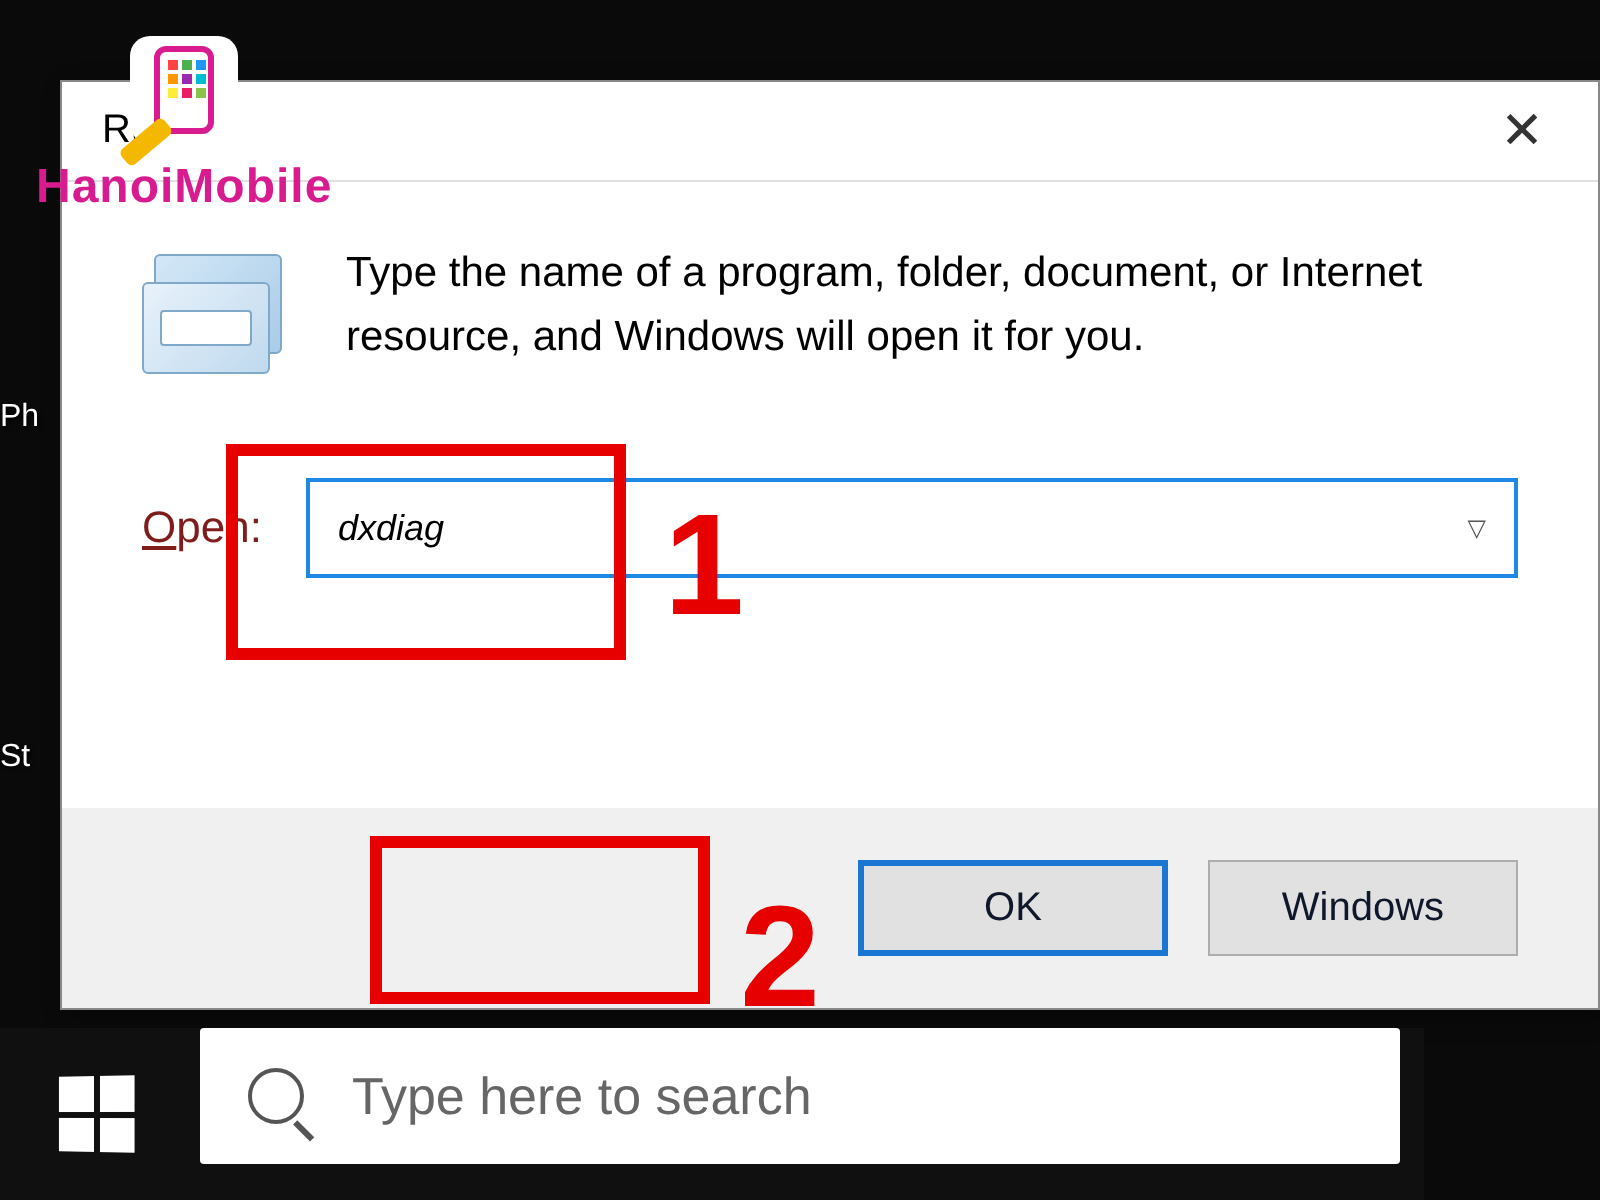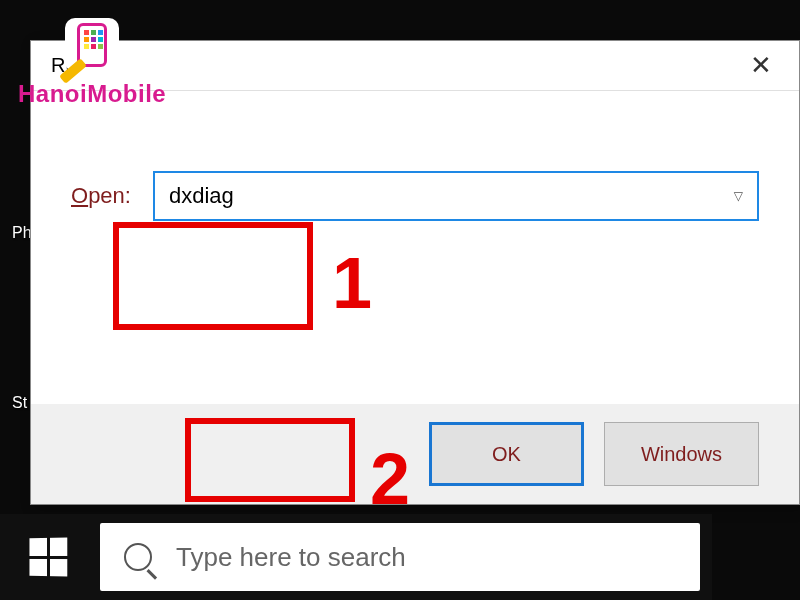--- a/index.html
+++ b/index.html
@@ -80,25 +80,24 @@
     .desktop-edge {
       position: absolute;
       left: 0;
       top: 0;
       width: 30px;
       height: 510px;
       background: #0a0a0a;
     }
     .desktop-label {
       position: absolute;
-      left: 12px;
+      left: 0;
       color: #fff;
       font-size: 16px;
       text-shadow: 1px 1px 2px #000;
-      margin-top: 24px;
     }
     .dl1 { top: 200px; }
     .dl2 { top: 370px; }
 
     
     .run-dialog {
       position: absolute;
       left: 30px;
       top: 40px;
       width: 770px;
@@ -201,22 +200,23 @@
       display: flex;
       align-items: center;
       padding: 0 14px;
       position: relative;
       background: #fff;
     }
     .combo-input {
       flex: 1;
       border: none;
       outline: none;
-      font-size: 22px;
+      font-size: 18px;
       font-family: inherit;
+      font-style: italic;
     }
     .combo-caret {
       color: #555;
       font-size: 12px;
     }
 
     .button-bar {
       background: #f0f0f0;
       height: 100px;
       display: flex;
@@ -224,25 +224,25 @@
       justify-content: flex-end;
       gap: 20px;
       padding: 0 40px;
       position: absolute;
       bottom: 0;
       left: 0;
       right: 0;
     }
     .dlg-btn {
       width: 155px;
-      height: 64px;
+      height: 48px;
       background: #e1e1e1;
       border: 1px solid #adadad;
       font-size: 20px;
-      color: #7f1d1d;
+      color: #0f172a;
       cursor: pointer;
       font-family: inherit;
     }
     .dlg-btn.primary {
       border: 3px solid #1976d2;
     }
     .dlg-btn u { text-decoration: underline; }
 
     
     .anno-box {
@@ -265,21 +265,21 @@
 
     
     .taskbar {
       position: absolute;
       bottom: 0;
       left: 0;
       width: 712px;
       height: 86px;
       background: #101010;
       display: flex;
-      align-items: center;
+      align-items: flex-start;
     }
     .start-btn {
       width: 96px;
       height: 86px;
       display: flex;
       align-items: center;
       justify-content: center;
       cursor: pointer;
     }
     .win-logo {
@@ -355,20 +355,27 @@
 
 <div class="run-dialog">
   <div class="titlebar">
     <div class="title-text">Run</div>
     <div class="close-btn">
       <span>✕</span>
     </div>
   </div>
 
   <div class="dialog-body">
+    <div class="body-row">
+      <div class="run-icon">
+        <div class="run-icon-back"></div>
+        <div class="run-icon-front"></div>
+      </div>
+      <div class="description">Type the name of a program, folder, document, or Internet resource, and Windows will open it for you.</div>
+    </div>
 
     <div class="open-row">
       <div class="open-label"><u>O</u>pen:</div>
       <div class="combo">
         <input class="combo-input" value="dxdiag" style="">
         <span class="combo-caret">▽</span>
       </div>
     </div>
   </div>
 

